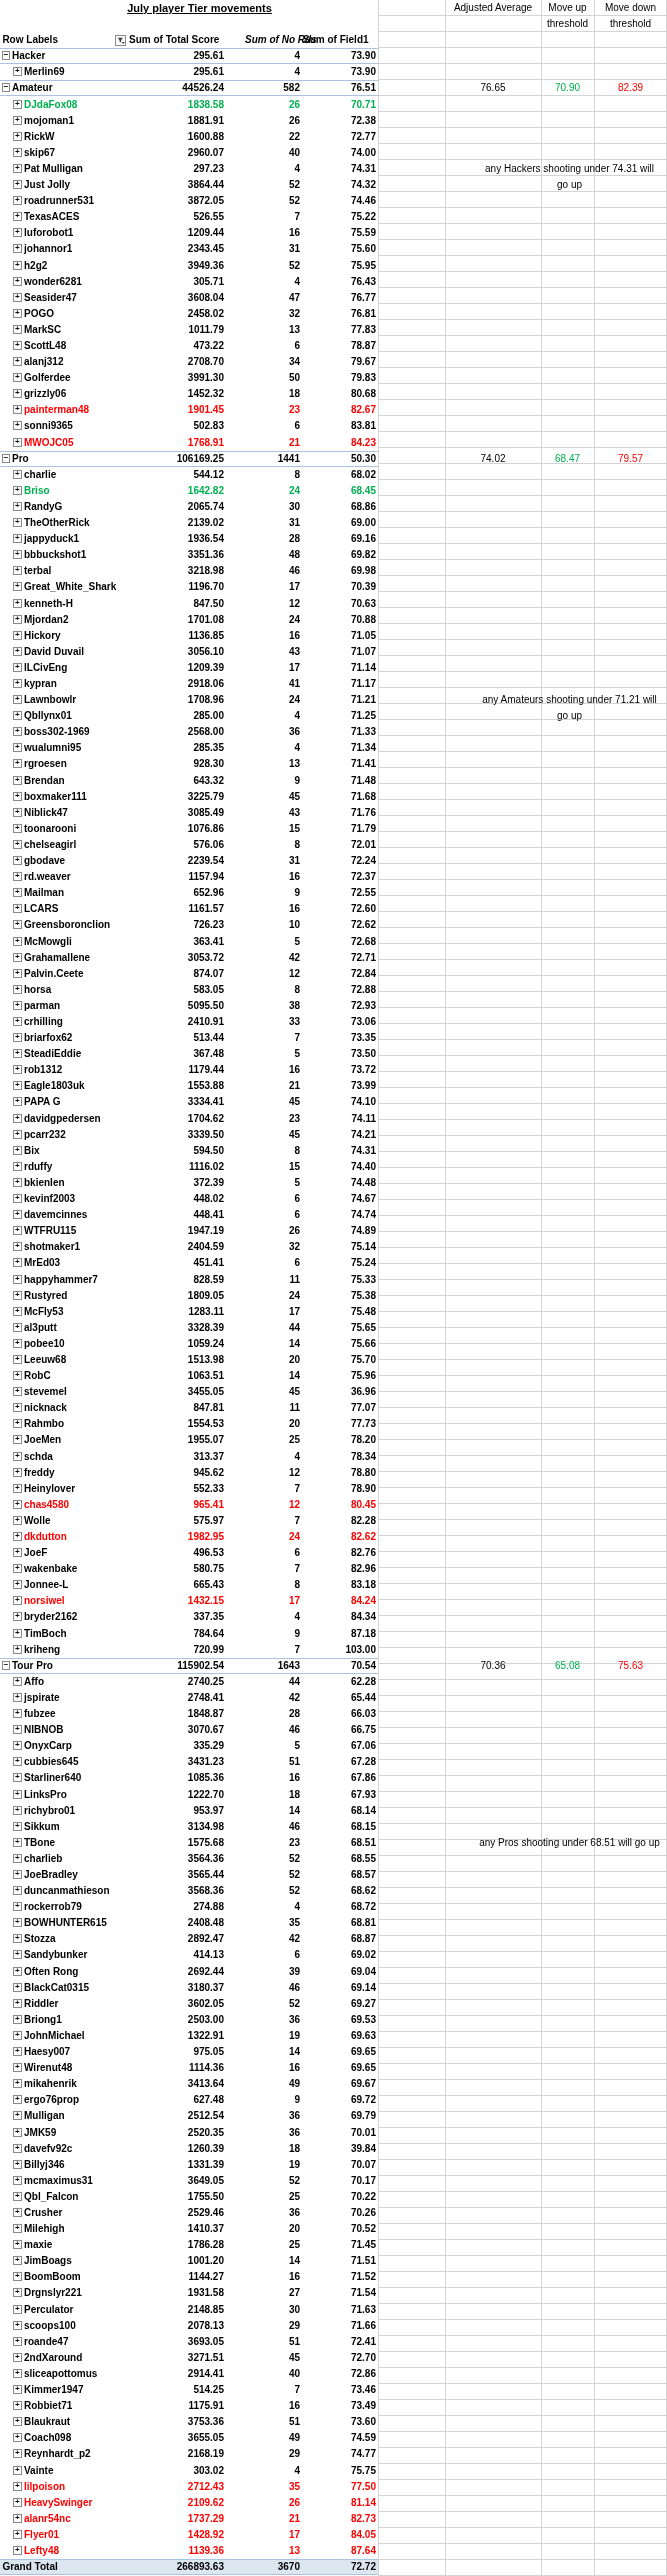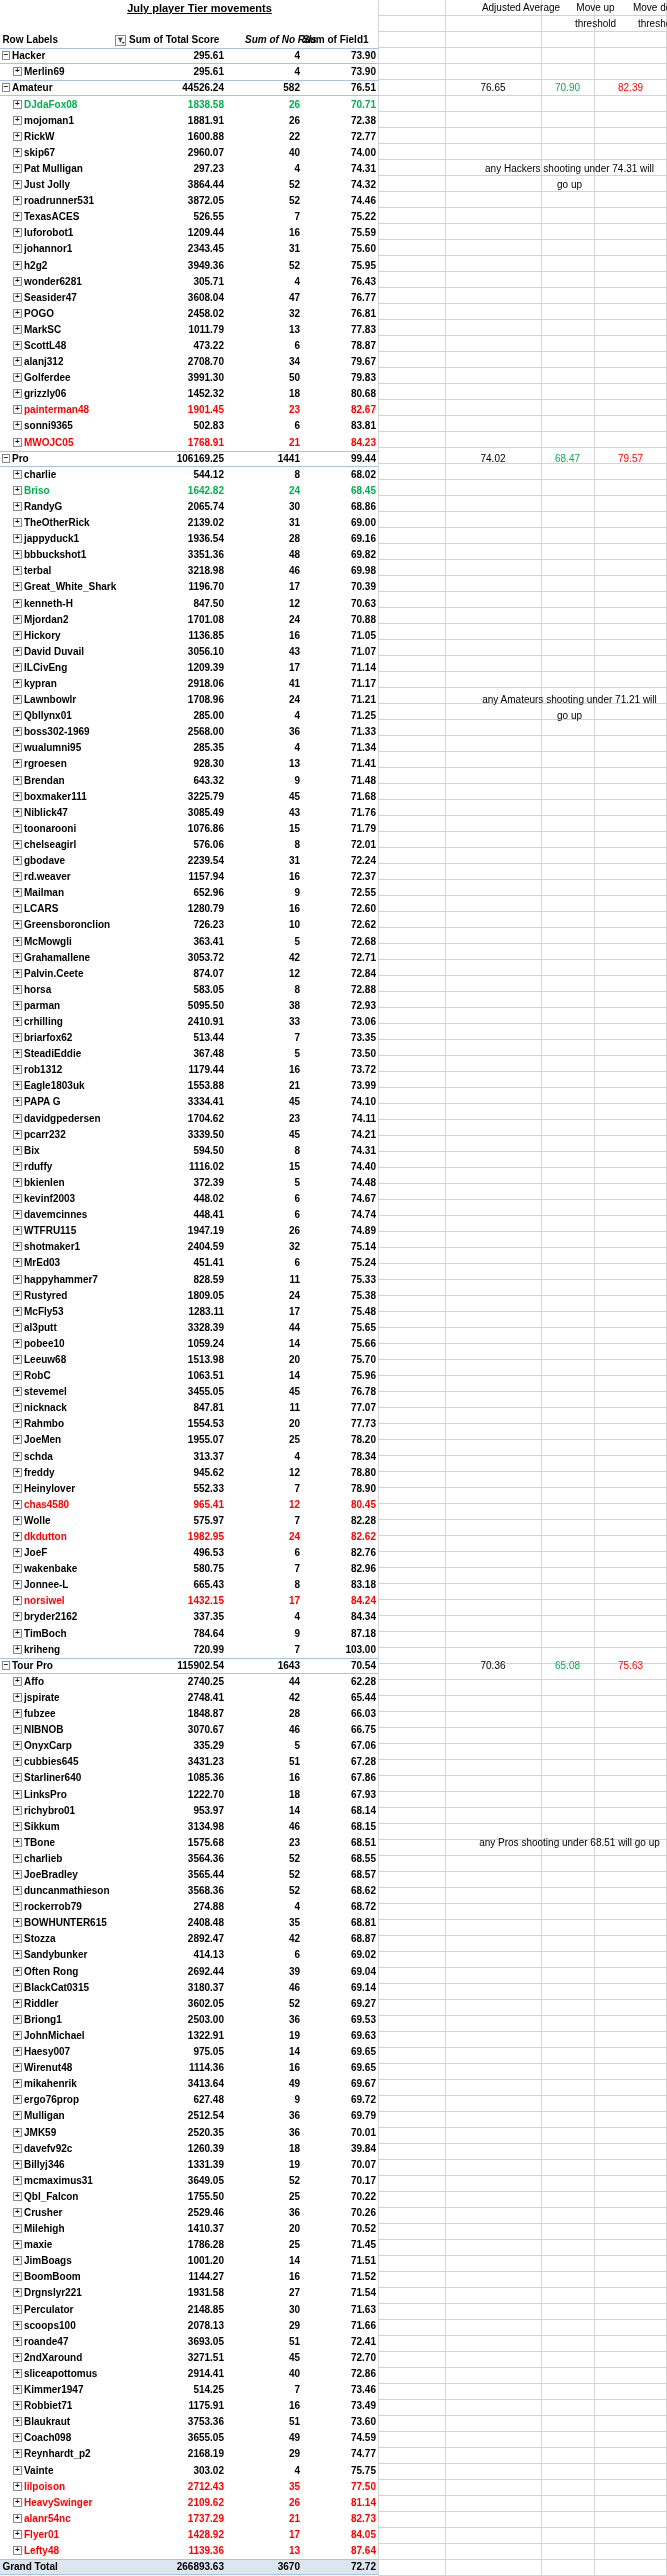--- a/index.html
+++ b/index.html
@@ -3,21 +3,21 @@
 <meta charset="utf-8">
 <style>
   html,body{margin:0;padding:0;background:#fff;}
   #sheet{position:relative;width:667px;height:2576px;background:#ffffff;
          font-family:"Liberation Sans",sans-serif;overflow:hidden;}
   .vline{position:absolute;top:0;height:2576px;width:0.8px;background:#d4d4d4;}
   #hgrid{position:absolute;left:378px;top:0;width:289px;height:2576px;
          background:repeating-linear-gradient(to bottom,transparent 0px,transparent 15.3px,#d4d4d4 15.3px,#d4d4d4 16px);}
   #title{position:absolute;top:0;left:0;width:399px;height:16px;line-height:16px;text-align:center;
          font-size:11px;font-weight:bold;text-decoration:underline;color:#000;}
-  .rh{position:absolute;height:16px;line-height:16px;font-size:10px;text-align:center;color:#000;white-space:nowrap;margin-left:28px;}
+  .rh{position:absolute;height:16px;line-height:16px;font-size:10px;text-align:center;color:#000;white-space:nowrap;}
   #rh-adj{top:0;left:445px;width:96px;}
   #rh-up1{top:0;left:541px;width:53px;}
   #rh-down1{top:0;left:594px;width:73px;}
   #rh-up2{top:16px;left:541px;width:53px;}
   #rh-down2{top:16px;left:594px;width:73px;}
   .chdr{position:absolute;top:32px;height:16px;line-height:16px;font-size:10px;font-weight:bold;color:#000;white-space:nowrap;}
   #ch-rowlabels{left:2.4px;}
   #ch-score{left:129px;}
   #ch-rds{left:245px;font-style:italic;}
   #ch-field{left:303px;}
@@ -267,21 +267,21 @@
         <span class="cell num c-score">1768.91</span>
         <span class="cell num c-rds">21</span>
         <span class="cell num c-field">84.23</span>
       </div>
       <div class="row grp" style="top: 451px;">
         <div class="band"></div>
         <button class="box minus">−</button>
         <span class="cell c-name">Pro</span>
         <span class="cell num c-score">106169.25</span>
         <span class="cell num c-rds">1441</span>
-        <span class="cell num c-field">99.44</span>
+        <span class="cell num c-field">50.30</span>
         <span class="cell c-adj">74.02</span>
         <span class="cell c-up">68.47</span>
         <span class="cell c-down">79.57</span>
       </div>
       <div class="row" style="top: 467px;">
         <button class="box plus">+</button>
         <span class="cell c-name">charlie</span>
         <span class="cell num c-score">544.12</span>
         <span class="cell num c-rds">8</span>
         <span class="cell num c-field">68.02</span>
@@ -470,21 +470,21 @@
       <div class="row" style="top: 885px;">
         <button class="box plus">+</button>
         <span class="cell c-name">Mailman</span>
         <span class="cell num c-score">652.96</span>
         <span class="cell num c-rds">9</span>
         <span class="cell num c-field">72.55</span>
       </div>
       <div class="row" style="top: 901px;">
         <button class="box plus">+</button>
         <span class="cell c-name">LCARS</span>
-        <span class="cell num c-score">1280.79</span>
+        <span class="cell num c-score">1161.57</span>
         <span class="cell num c-rds">16</span>
         <span class="cell num c-field">72.60</span>
       </div>
       <div class="row" style="top: 917px;">
         <button class="box plus">+</button>
         <span class="cell c-name">Greensboronclion</span>
         <span class="cell num c-score">726.23</span>
         <span class="cell num c-rds">10</span>
         <span class="cell num c-field">72.62</span>
       </div>
@@ -682,21 +682,21 @@
         <span class="cell c-name">RobC</span>
         <span class="cell num c-score">1063.51</span>
         <span class="cell num c-rds">14</span>
         <span class="cell num c-field">75.96</span>
       </div>
       <div class="row" style="top: 1384px;">
         <button class="box plus">+</button>
         <span class="cell c-name">stevemel</span>
         <span class="cell num c-score">3455.05</span>
         <span class="cell num c-rds">45</span>
-        <span class="cell num c-field">76.78</span>
+        <span class="cell num c-field">36.96</span>
       </div>
       <div class="row" style="top: 1400px;">
         <button class="box plus">+</button>
         <span class="cell c-name">nicknack</span>
         <span class="cell num c-score">847.81</span>
         <span class="cell num c-rds">11</span>
         <span class="cell num c-field">77.07</span>
       </div>
       <div class="row" style="top: 1416px;">
         <button class="box plus">+</button>

